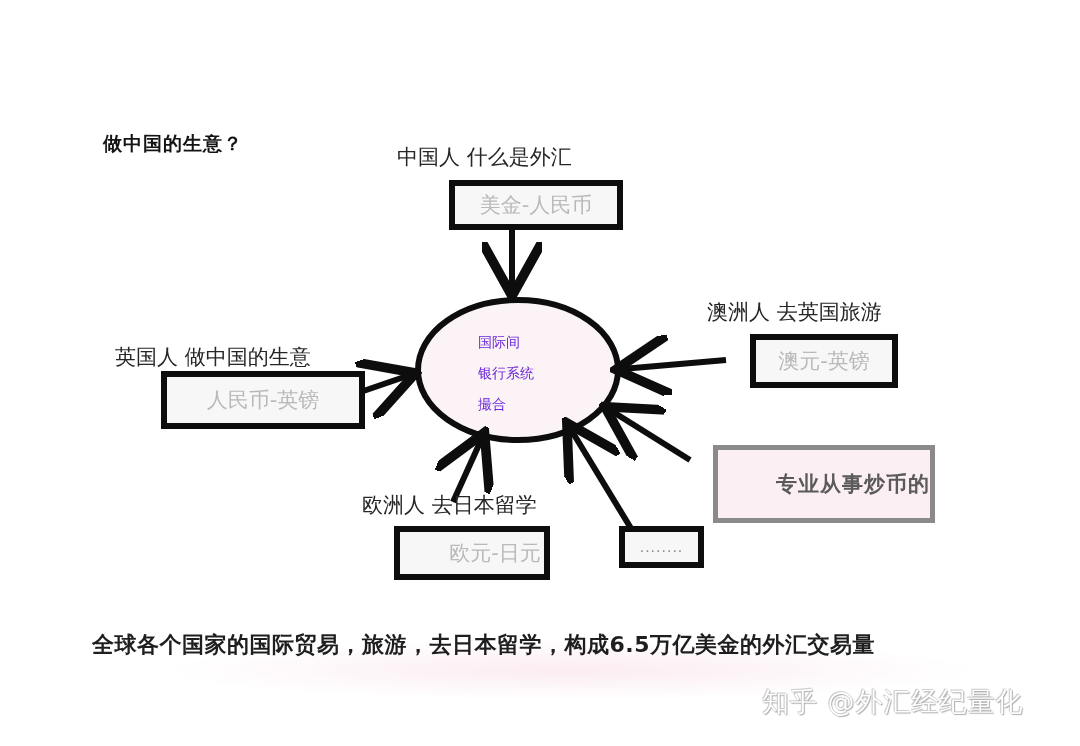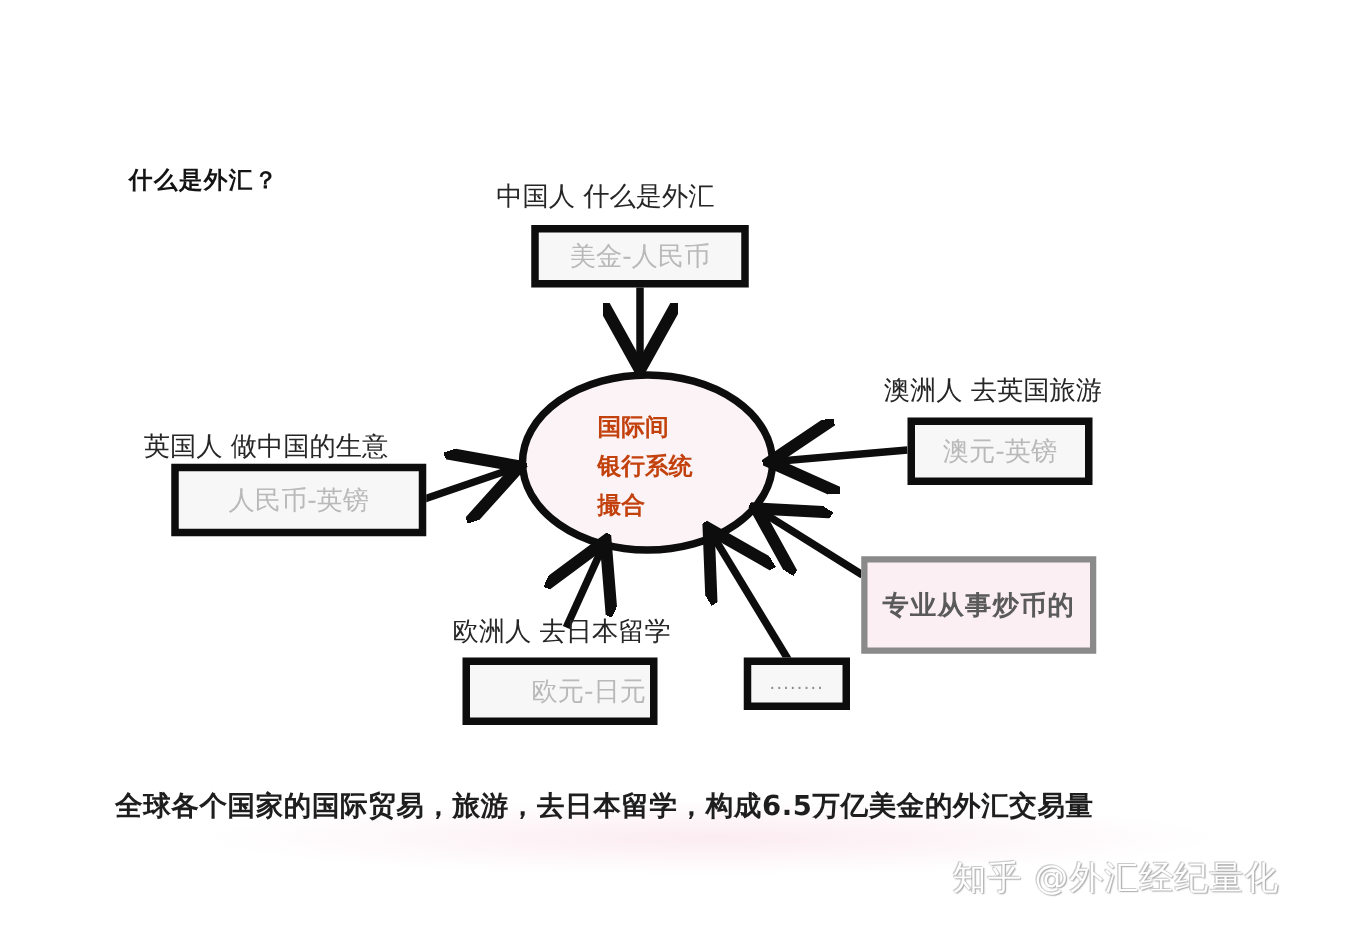--- a/index.html
+++ b/index.html
@@ -14,31 +14,32 @@
       left: 103px; top: 131px; font-size: 19px; font-weight: bold; color: #141414;
       letter-spacing: 1px;
     }
     .label {
       font-size: 21px; color: #262626; white-space: nowrap; letter-spacing: 0px;
     }
     .box {
       border: 6px solid #0d0d0d; background: #f7f7f7;
       display: flex; align-items: center; justify-content: center;
       box-sizing: border-box;
+      margin-left: 24px;
     }
     .box .txt {
       font-size: 21px; color: #b9b9b9; white-space: nowrap;
     }
     .box.pro {
       border: 5px solid #8a8a8a; background: #fbeff3;
     }
     .box.pro .txt { color: #5a5a5a; font-weight: bold; font-size: 21px; letter-spacing: 1px; }
     .box.dots .txt { color: #8a8a8a; font-size: 14px; letter-spacing: 1px; }
     .center-text {
-      left: 478px; top: 327px; font-size: 19px; font-weight: bold; color: #c2410c;
+      left: 478px; top: 327px; font-size: 14px; font-weight: normal; color: #6d28d9;
       line-height: 31px;
     }
     .footer {
       left: 92px; top: 630px; font-size: 22px; font-weight: bold; color: #1e1e1e;
       white-space: nowrap; letter-spacing: 0.5px;
     }
     .footer-glow {
       left: 160px; top: 640px; width: 820px; height: 60px;
       background: radial-gradient(ellipse at center, rgba(245,200,215,0.35) 0%, rgba(255,255,255,0) 70%);
     }
@@ -67,21 +68,21 @@
 
   <line x1="726" y1="360" x2="622" y2="369" stroke="#0d0d0d" stroke-width="6" marker-end="url(#ah)"></line>
 
   <line x1="690" y1="460" x2="610" y2="410" stroke="#0d0d0d" stroke-width="6" marker-end="url(#ah)"></line>
 
   <line x1="632" y1="530" x2="570" y2="428" stroke="#0d0d0d" stroke-width="6" marker-end="url(#ah)"></line>
 
   <line x1="453" y1="502" x2="482" y2="438" stroke="#0d0d0d" stroke-width="6" marker-end="url(#ah)"></line>
 </svg>
 
-<div class="abs title">什么是外汇？</div>
+<div class="abs title">做中国的生意？</div>
 
 <div class="abs center-text">
   <div>国际间</div>
   <div>银行系统</div>
   <div>撮合</div>
 </div>
 
 <div class="abs label" style="left:397px; top:143px;">中国人 什么是外汇</div>
 <div class="abs box" style="left:425px; top:180px; width:174px; height:50px;">
   <span class="txt">美金-人民币</span>
@@ -99,20 +100,20 @@
 
 <div class="abs label" style="left:362px; top:491px;">欧洲人 去日本留学</div>
 <div class="abs box" style="left:370px; top:526px; width:156px; height:54px;padding-left:46px;">
   <span class="txt">欧元-日元</span>
 </div>
 
 <div class="abs box dots" style="left:595px; top:526px; width:85px; height:42px;">
   <span class="txt">........</span>
 </div>
 
-<div class="abs box pro" style="left:689px; top:445px; width:188px; height:78px;">
+<div class="abs box pro" style="left:689px; top:445px; width:222px; height:78px;justify-content:flex-end;">
   <span class="txt">专业从事炒币的</span>
 </div>
 
 <div class="abs footer-glow"></div>
 <div class="abs footer">全球各个国家的国际贸易，旅游，去日本留学，构成6.5万亿美金的外汇交易量</div>
 
 <div class="abs watermark">知乎 @外汇经纪量化</div>
 
 </body></html>

